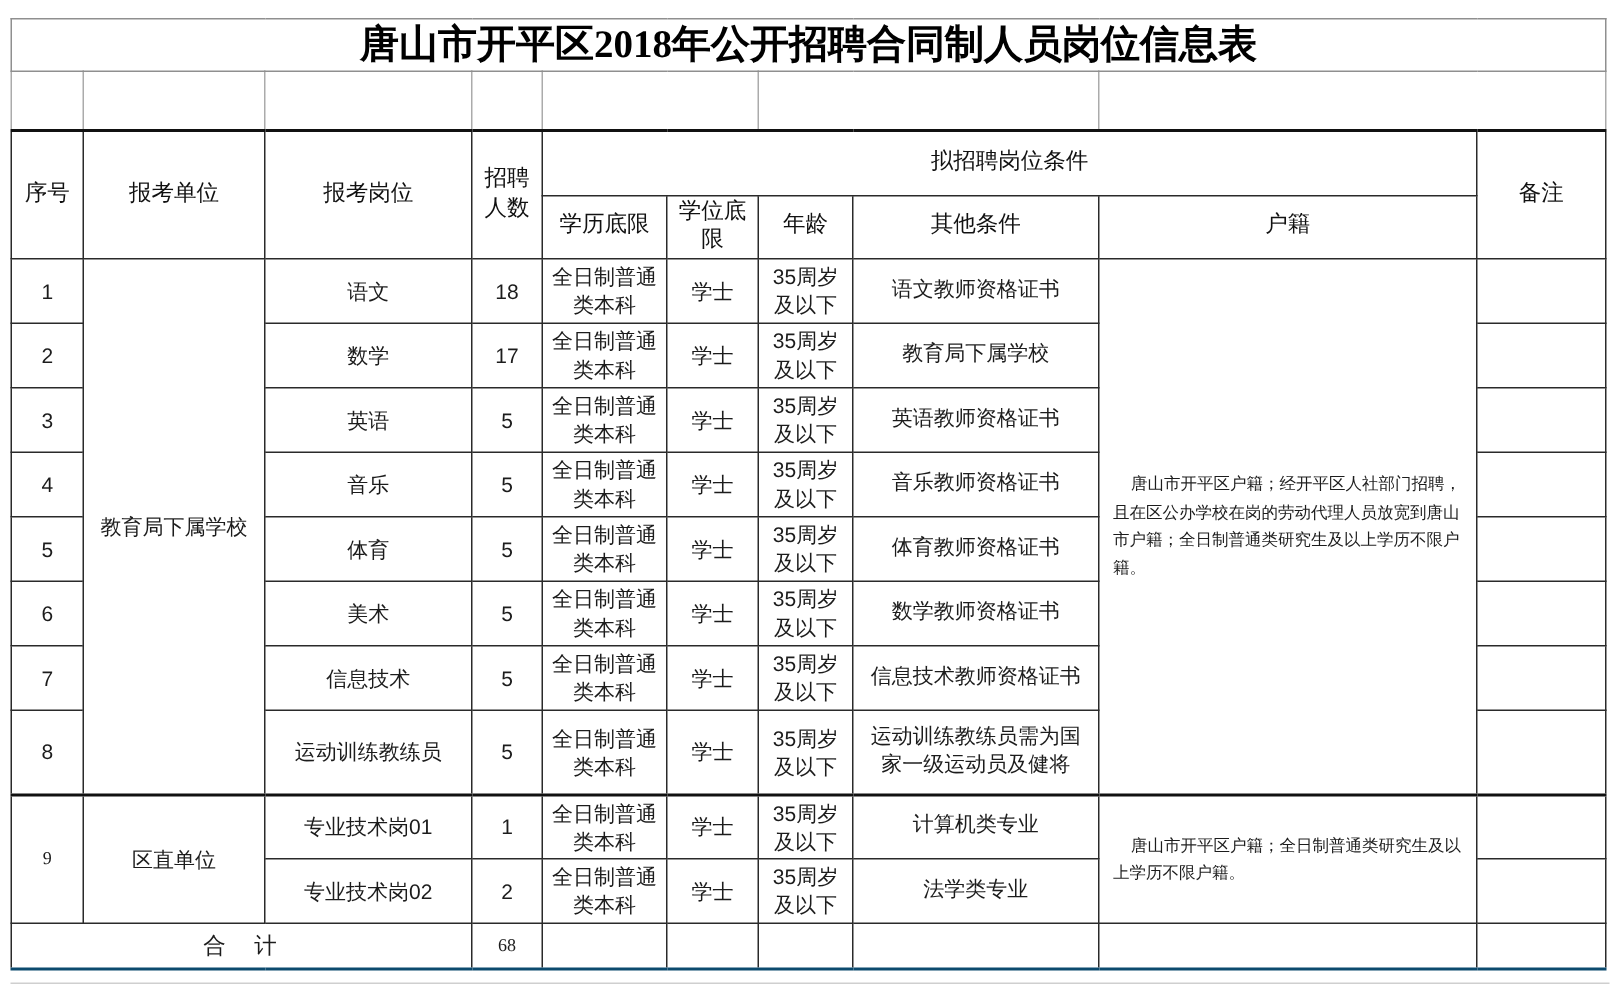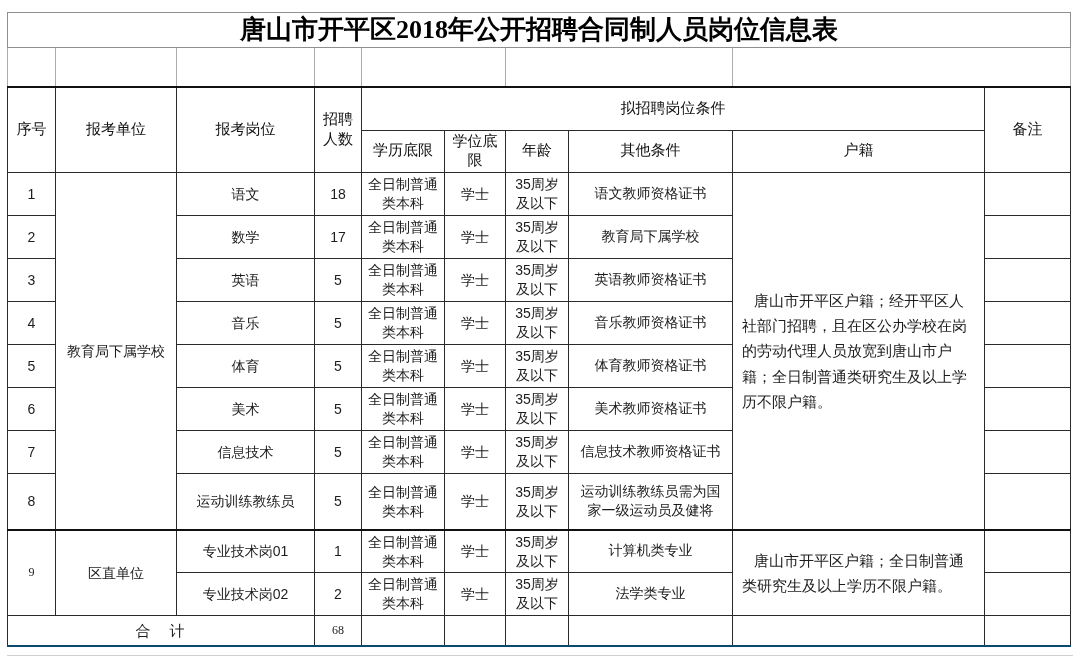--- a/index.html
+++ b/index.html
@@ -35,21 +35,21 @@
   tr.r8 { height:57px; }
   tr.r9a { height:42px; }
   tr.r9b { height:43px; }
   tr.r9a td { border-top:2px solid #111; }
   tr.total-row { height:31px; }
   tr.total-row td { border-bottom:2px solid #0c4a6e; }
   td.edu-cell { padding:0 3px;text-align:center; }
   td.age-cell { padding:0 4px; }
   td.other-cell { padding:0 7px;font-family:Liberation Mono, monospace; }
   td.hh-cell {
-    text-align:left; font-size:15px; line-height:1.68;
+    text-align:left; font-size:11px; line-height:1.68;
     padding:2px 9px; text-indent:12px; word-break:break-all;
   }
   td.small-num { font-family:"Liberation Serif", serif; font-size:12px; }
   td.total-label { font-size:15px; letter-spacing:2px; }
   .bottom-line {
     position:absolute; left:7px; top:655px; width:1066px; height:1px;
     background:#cfcfcf;
   }
 </style>
 </head>
@@ -154,21 +154,21 @@
       <td class="other-cell">体育教师资格证书</td>
       <td></td>
     </tr>
     <tr class="dr">
       <td>6</td>
       <td>美术</td>
       <td>5</td>
       <td class="edu-cell">全日制普通类本科</td>
       <td>学士</td>
       <td class="age-cell">35周岁及以下</td>
-      <td class="other-cell">美术教师资格证书</td>
+      <td class="other-cell">数学教师资格证书</td>
       <td></td>
     </tr>
     <tr class="dr">
       <td>7</td>
       <td>信息技术</td>
       <td>5</td>
       <td class="edu-cell">全日制普通类本科</td>
       <td>学士</td>
       <td class="age-cell">35周岁及以下</td>
       <td class="other-cell">信息技术教师资格证书</td>

